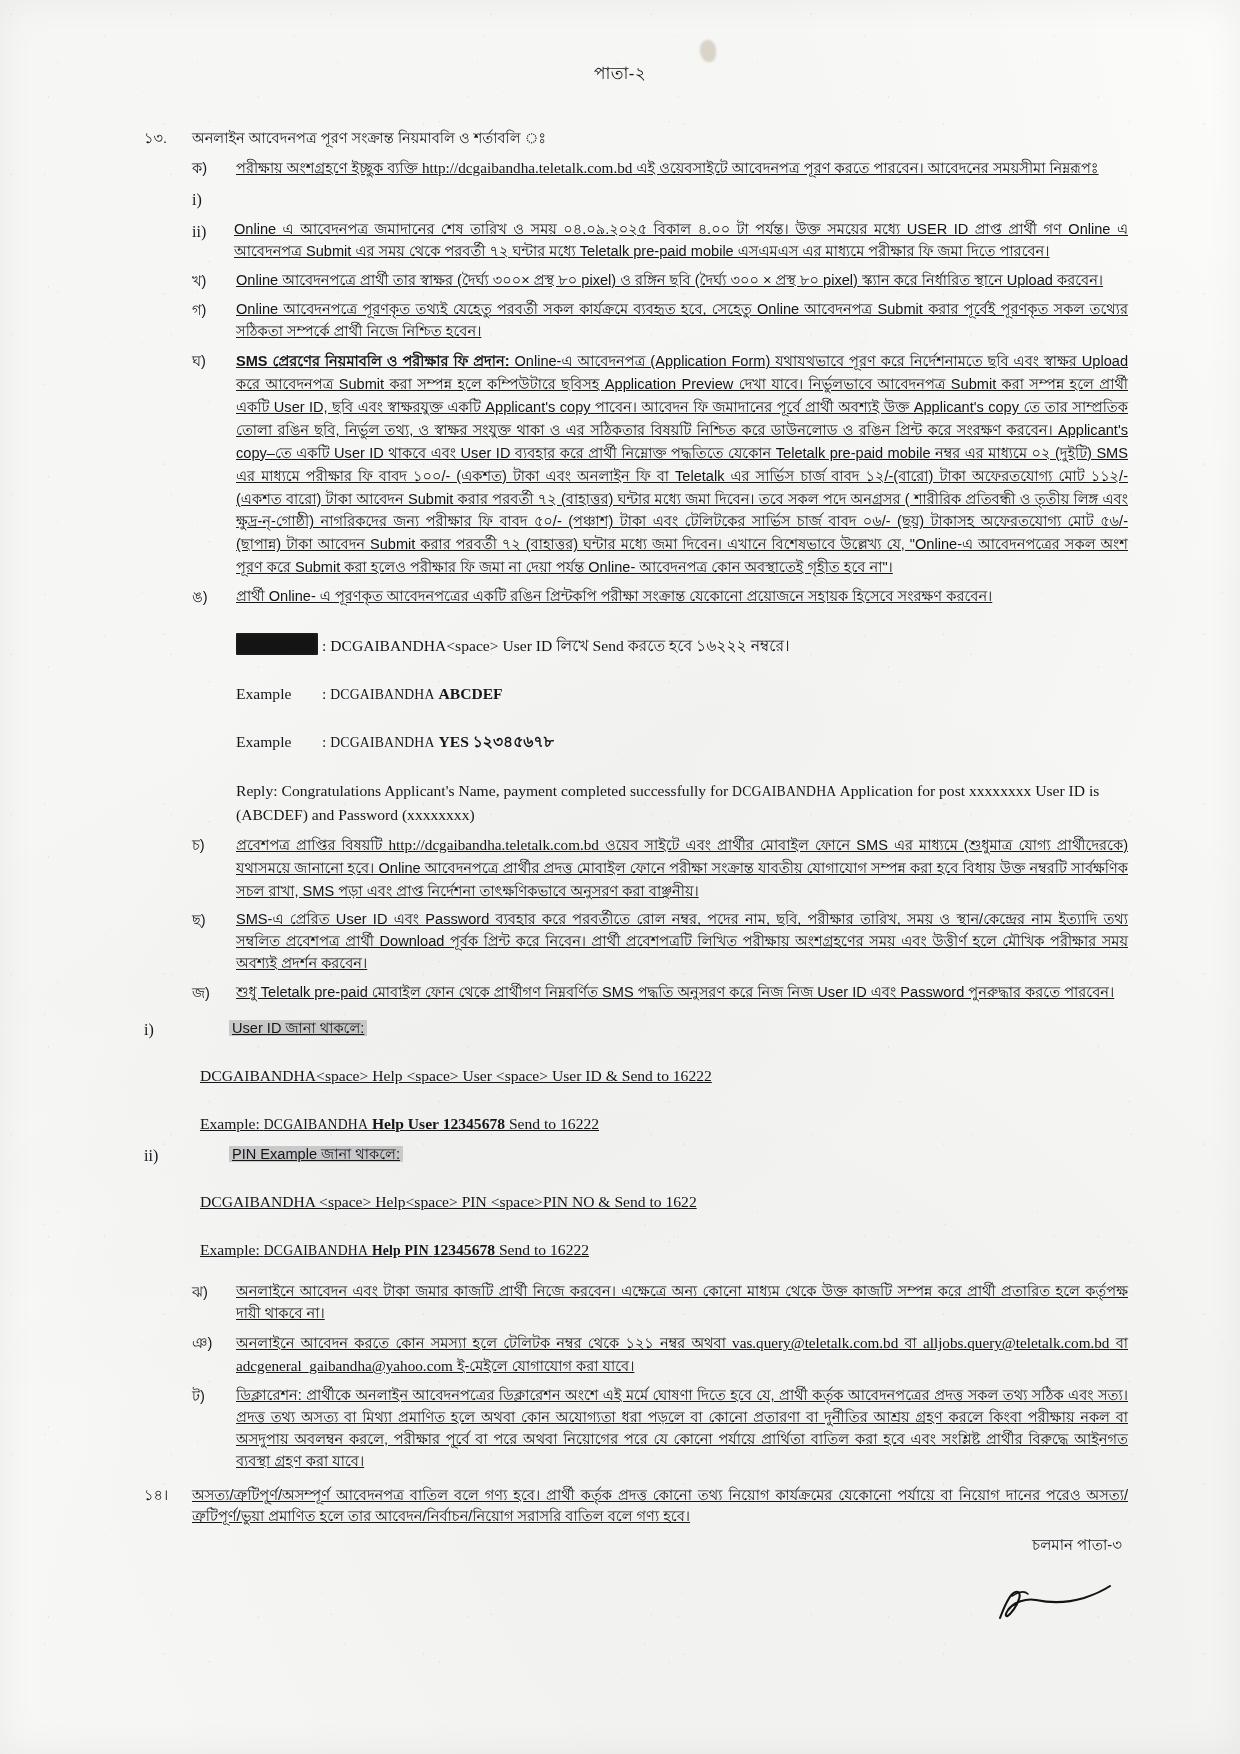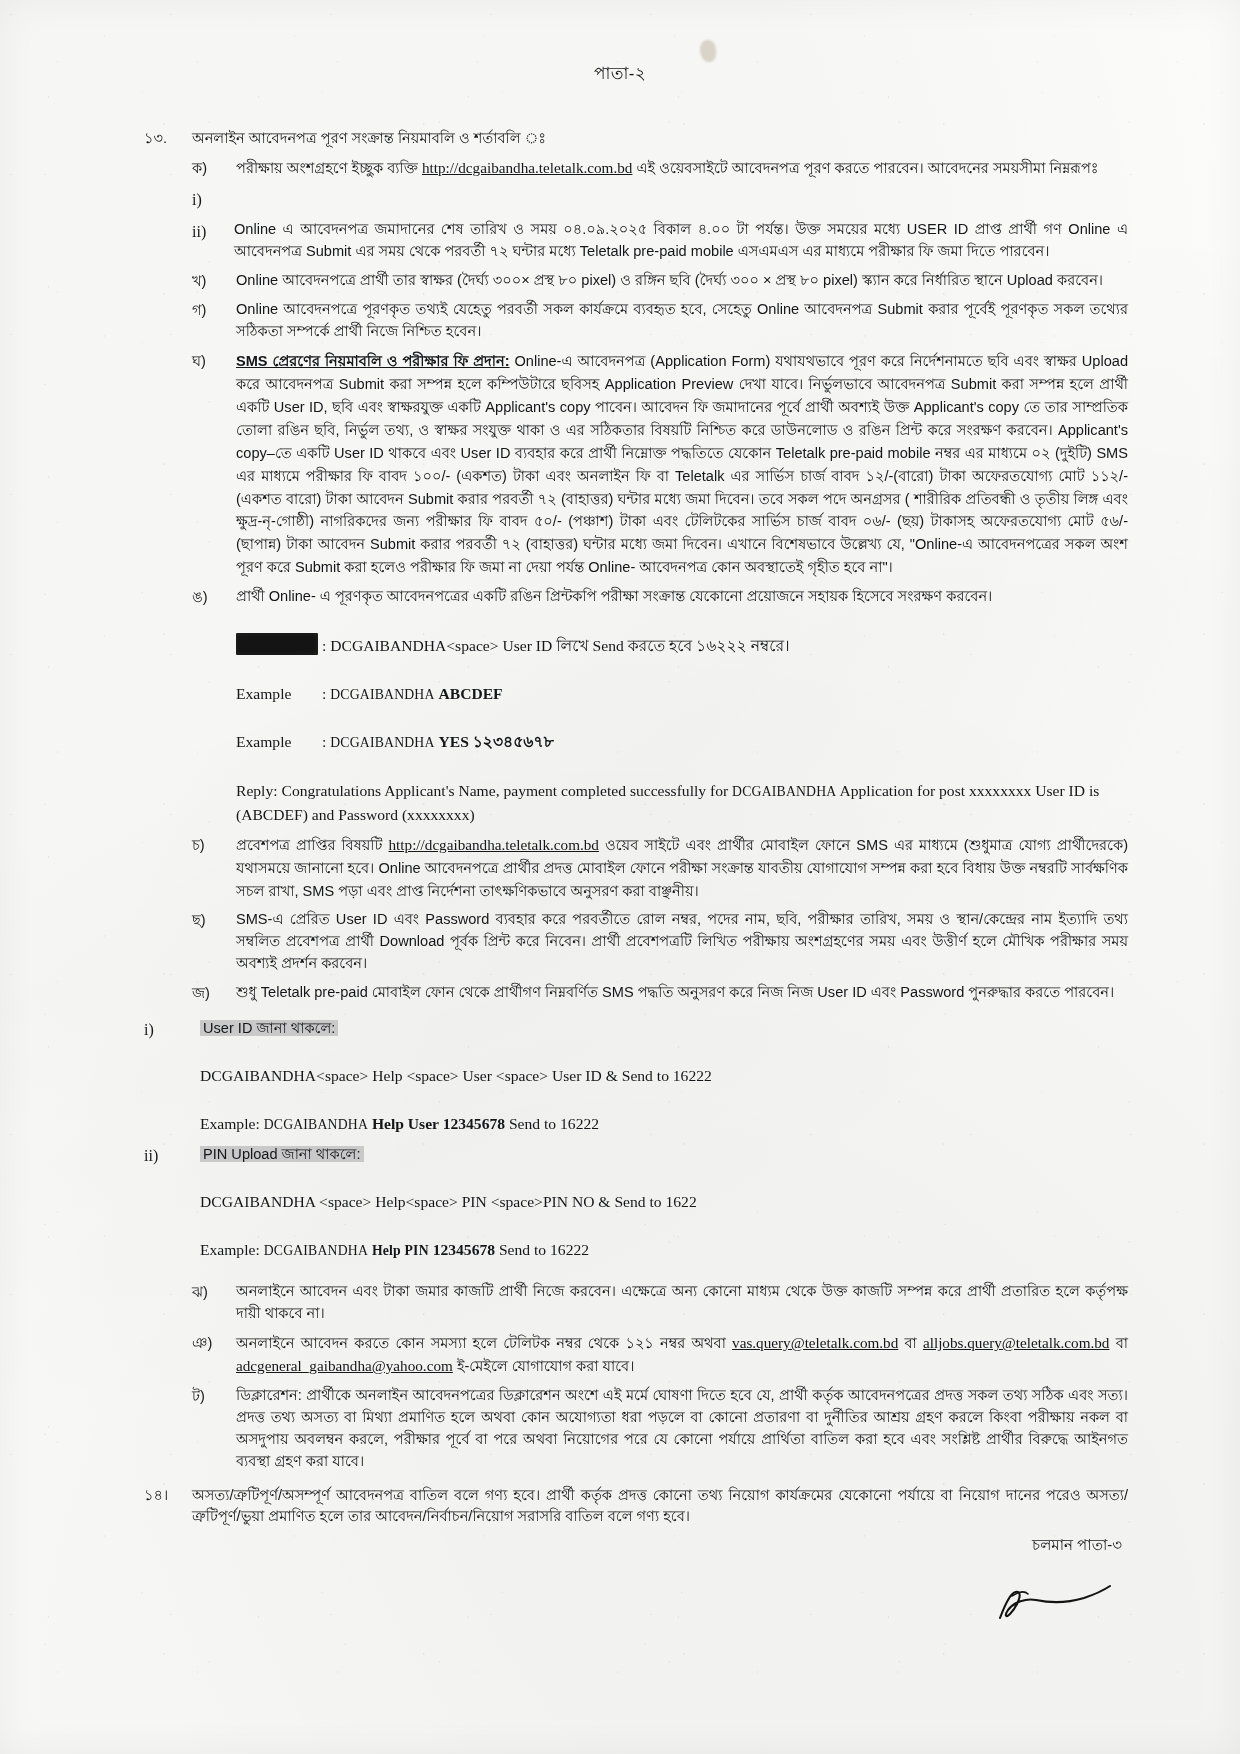--- a/index.html
+++ b/index.html
@@ -89,36 +89,38 @@
     flex: 0 0 42px;
     font-family: "Liberation Serif", serif;
     font-size: 16px;
   }
   .marker.wide { flex: 0 0 56px; }
   .text {
     flex: 1 1 auto;
     text-align: justify;
     text-justify: inter-word;
     hyphens: none;
+    text-decoration: underline;
   }
   .text.left { text-align: left; }
   .bn  { font-family: "Liberation Sans", "DejaVu Sans", sans-serif; font-size: .96em; }
 
   .ul-link {
     text-decoration: underline;
     font-family: "Liberation Serif", serif;
   }
   .bold { font-weight: bold; }
   .u-bold {
     font-weight: bold;
     text-decoration: underline;
   }
   .hl {
     background: #c9c9c9;
     padding: 0 3px;
+    margin-left: 29px;
   }
   .redact {
     display: inline-block;
     width: 82px;
     height: 22px;
     background: #141414;
     vertical-align: -4px;
     margin-right: 4px;
     border-radius: 1px;
     box-shadow: inset 0 0 6px rgba(255,255,255,.07);
@@ -280,21 +282,21 @@
               <span>Example:</span>
               <span class="small-caps-name">DCGAIBANDHA</span>
               <span class="bold">Help User 12345678</span><span> Send to 16222</span>
             </div>
           </div>
         </div>
 
         <div class="item">
           <div class="marker roman wide">ii)</div>
           <div class="text left">
-            <div><span class="hl bn">PIN Upload জানা থাকলে:</span></div>
+            <div><span class="hl bn">PIN Example জানা থাকলে:</span></div>
             <div class="sms-line">DCGAIBANDHA &lt;space&gt; Help&lt;space&gt; PIN &lt;space&gt;PIN NO &amp;  Send to 1622</div>
             <div class="sms-line">
               <span>Example:</span>
               <span class="small-caps-name">DCGAIBANDHA</span>
               <span class="bold small-caps-name">Help PIN</span>
               <span class="bold">12345678</span><span> Send to 16222</span>
             </div>
           </div>
         </div>
       </div>

